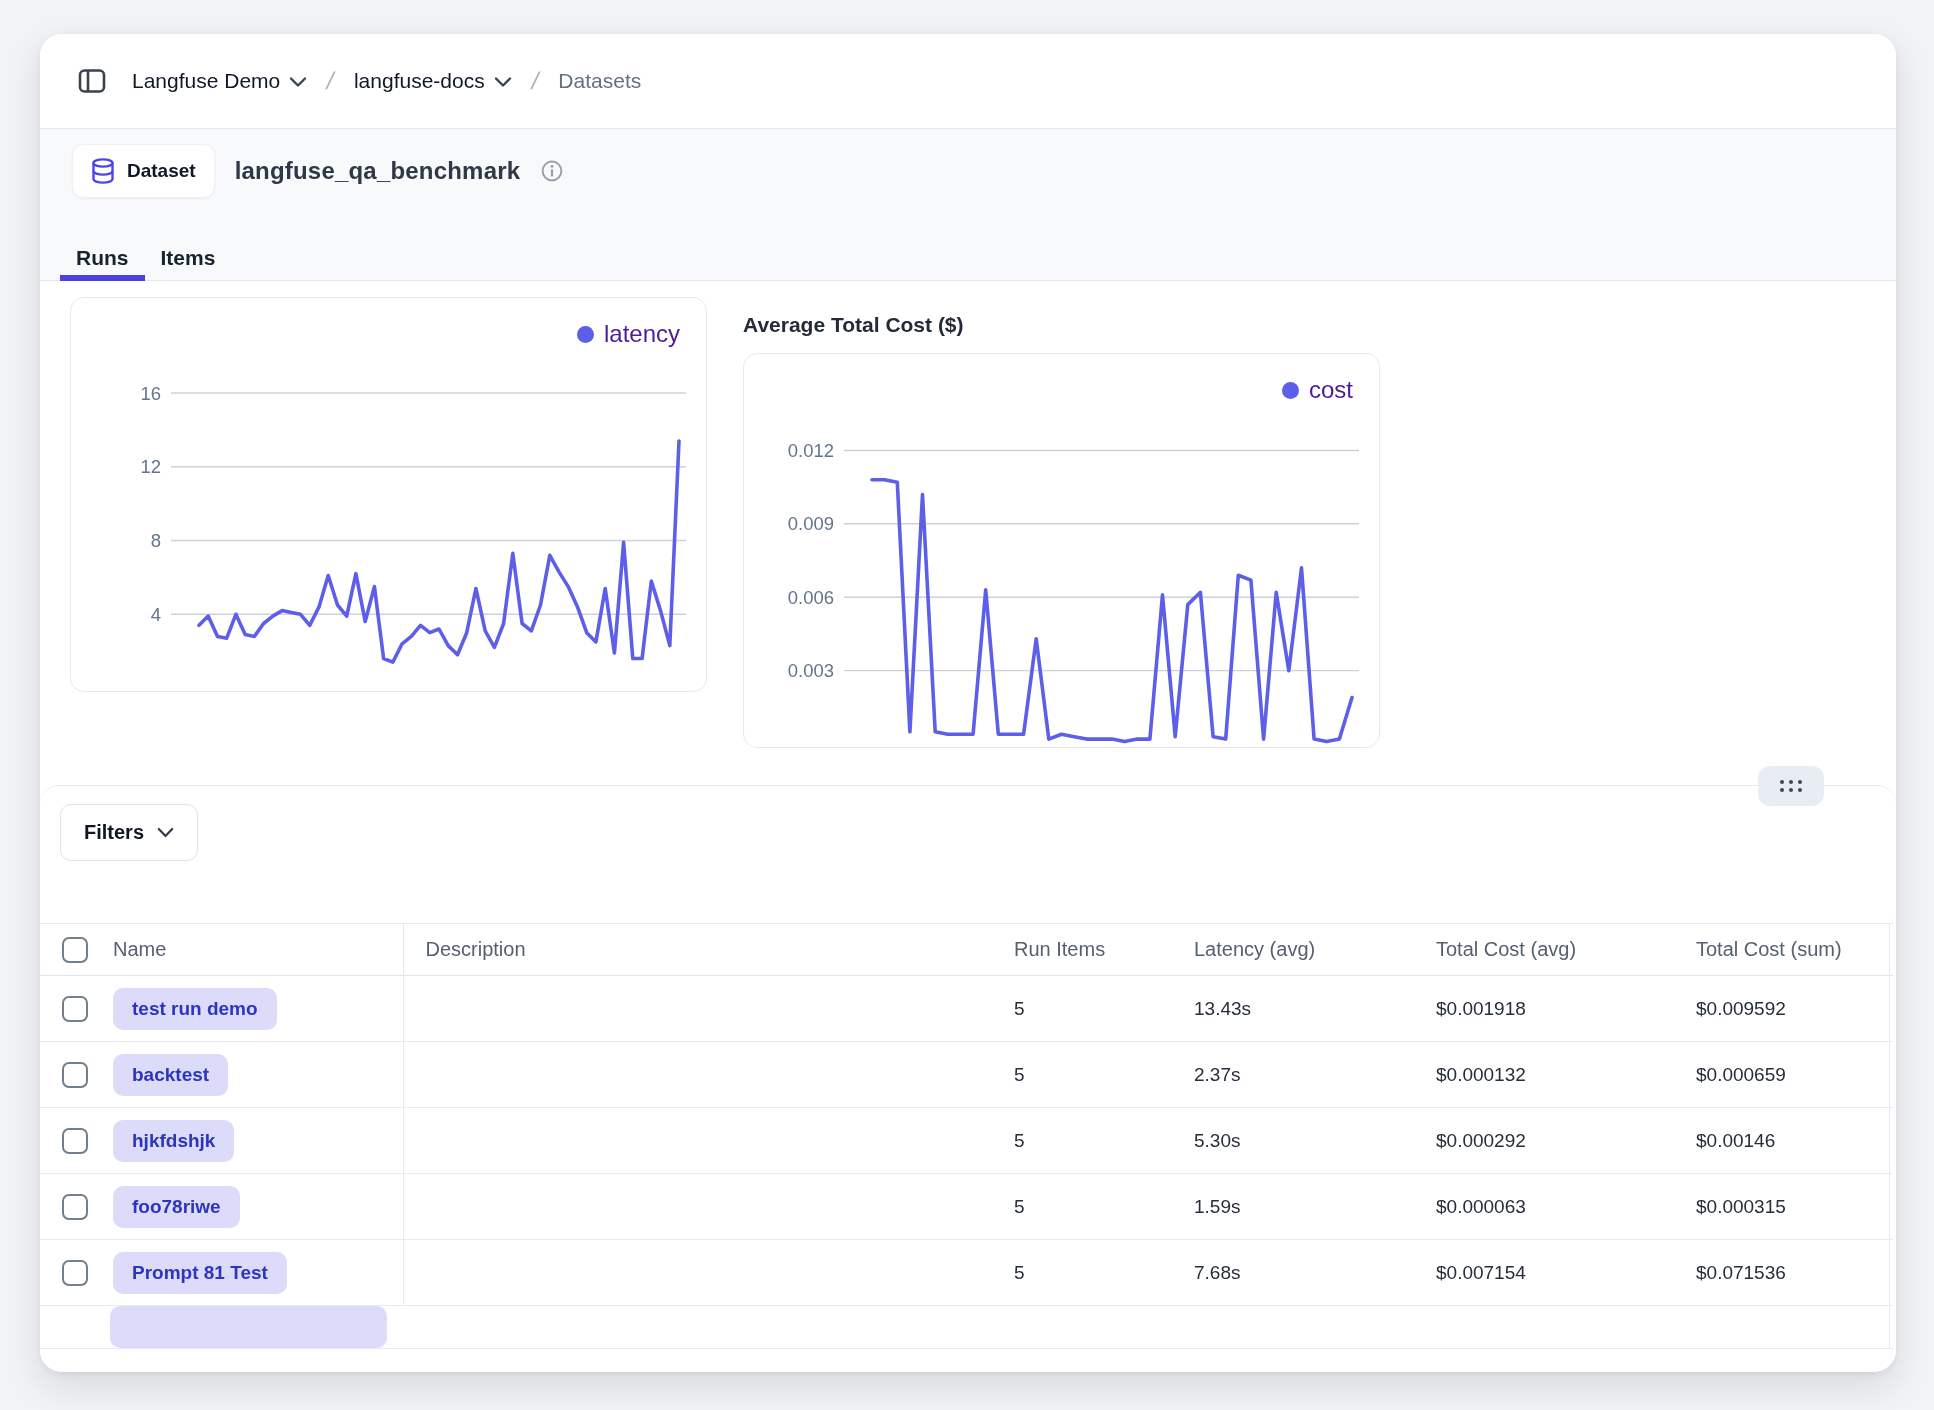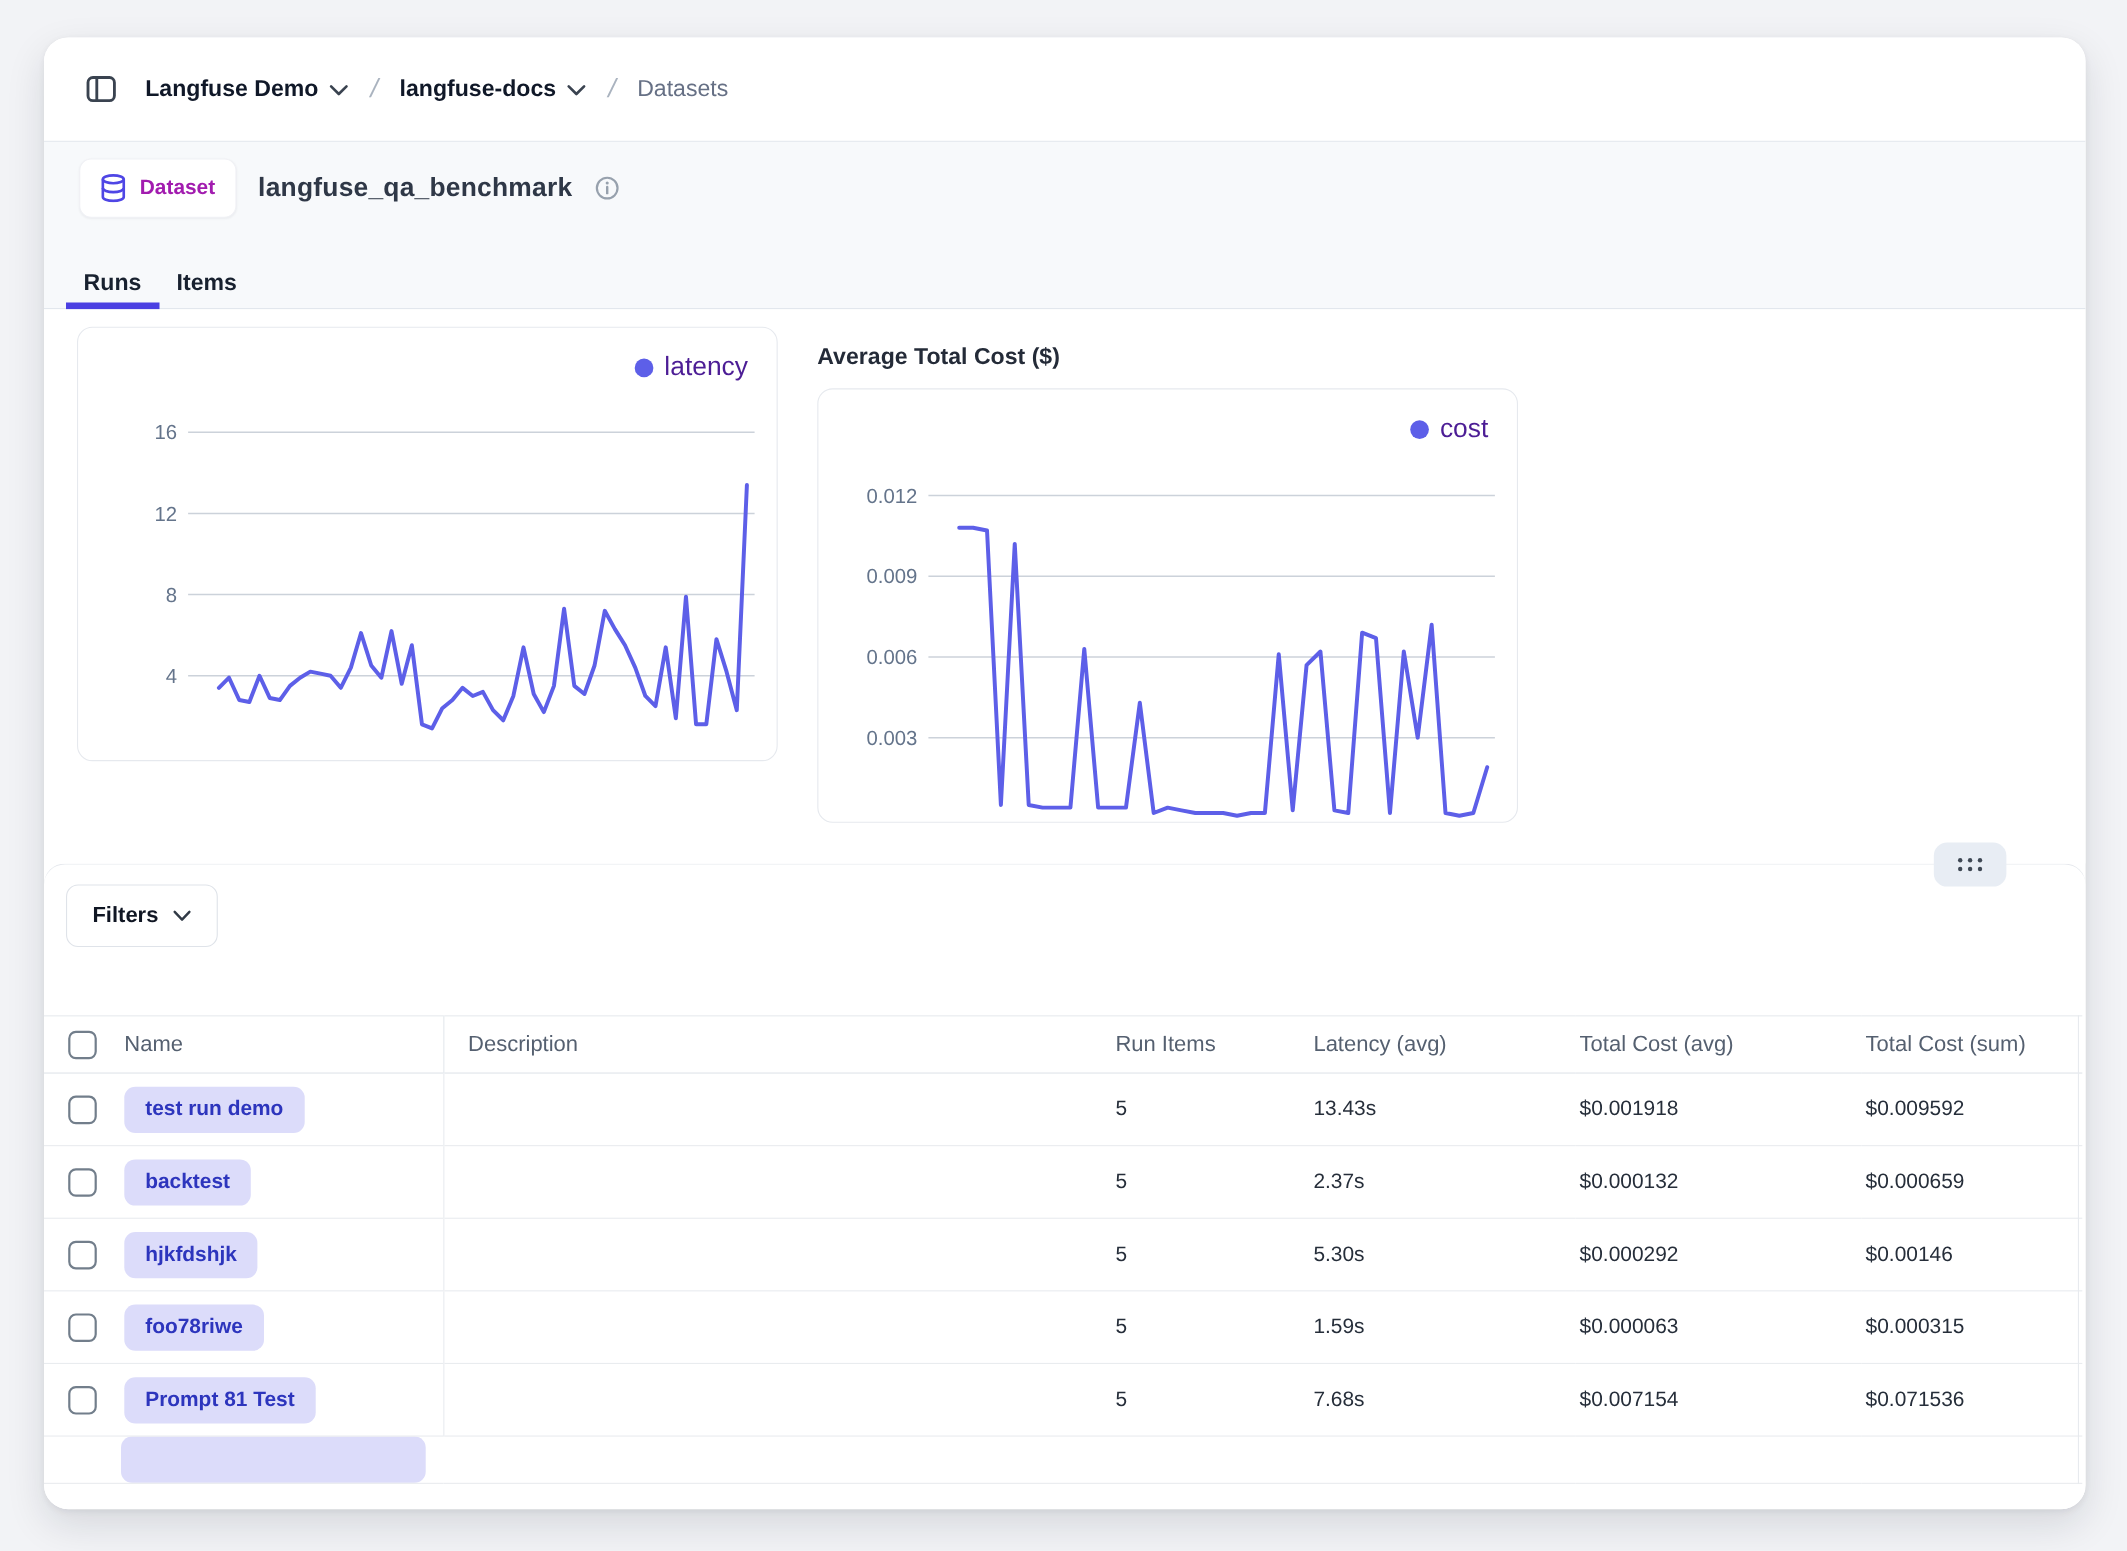--- a/index.html
+++ b/index.html
@@ -5,31 +5,31 @@
   * { margin:0; padding:0; box-sizing:border-box; }
   html,body { width:1934px; height:1410px; overflow:hidden;
     font-family:"Liberation Sans", sans-serif; background:#f2f3f6; }
   .app-card { position:absolute; left:40px; top:34px; width:1856px; height:1338px;
     background:#ffffff; border-radius:22px; overflow:hidden;
     box-shadow:0 14px 36px rgba(16,24,40,.12), 0 2px 6px rgba(16,24,40,.06); }
 
   
   .breadcrumb { height:94px; display:flex; align-items:center; padding:0 32px; gap:20px; background:#fff; }
   .panel-toggle { width:40px; height:40px; display:flex; align-items:center; justify-content:center; cursor:pointer; border-radius:8px; }
-  .crumb { display:flex; align-items:center; gap:9px; font-size:21px; font-weight:700; color:#101828; cursor:pointer; }
+  .crumb { display:flex; align-items:center; gap:9px; font-size:21px; font-weight:400; color:#101828; cursor:pointer; }
   .crumb.muted { color:#667085; font-weight:400; cursor:default; }
   .slash { color:#aab3bf; font-size:24px; font-weight:300; transform:skewX(-12deg); }
   .chev { margin-top:2px; }
 
   
   .band { position:relative; height:153px; background:#f7f9fb; border-top:1px solid #e5e9ef; border-bottom:1px solid #e2e7ed; padding:0 32px; }
   .badge-row { display:flex; align-items:center; gap:20px; padding-top:15px; }
   .ds-badge { display:inline-flex; align-items:center; gap:12px; background:#fff; border:1px solid #f0f1f5;
     box-shadow:0 1px 2px rgba(16,24,40,.05); border-radius:11px; height:54px; padding:0 18px;
-    font-size:19px; font-weight:700; color:#a21caf; }
+    font-size:19px; font-weight:700; color:#0f172a; }
   .page-title { font-size:24px; font-weight:700; color:#2f3847; letter-spacing:.2px; }
   .tabs { position:absolute; left:20px; bottom:-1px; display:flex; }
   .tab { position:relative; padding:0 16px; height:46px; display:flex; align-items:center;
     font-size:21px; font-weight:600; color:#18212f; cursor:pointer; }
   .tab.active::after { content:""; position:absolute; left:0; right:0; bottom:0; height:6px; background:#4b40e2; }
 
   
   .charts-section { height:504px; padding:0 30px; background:#fff; }
   .charts-row { display:flex; gap:36px; }
   .chart-block { width:637px; }

